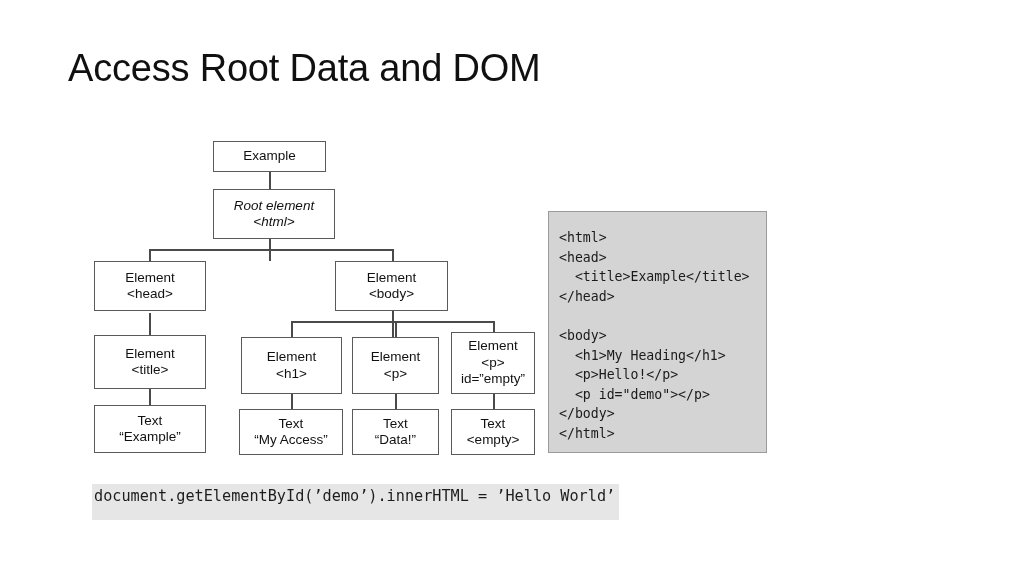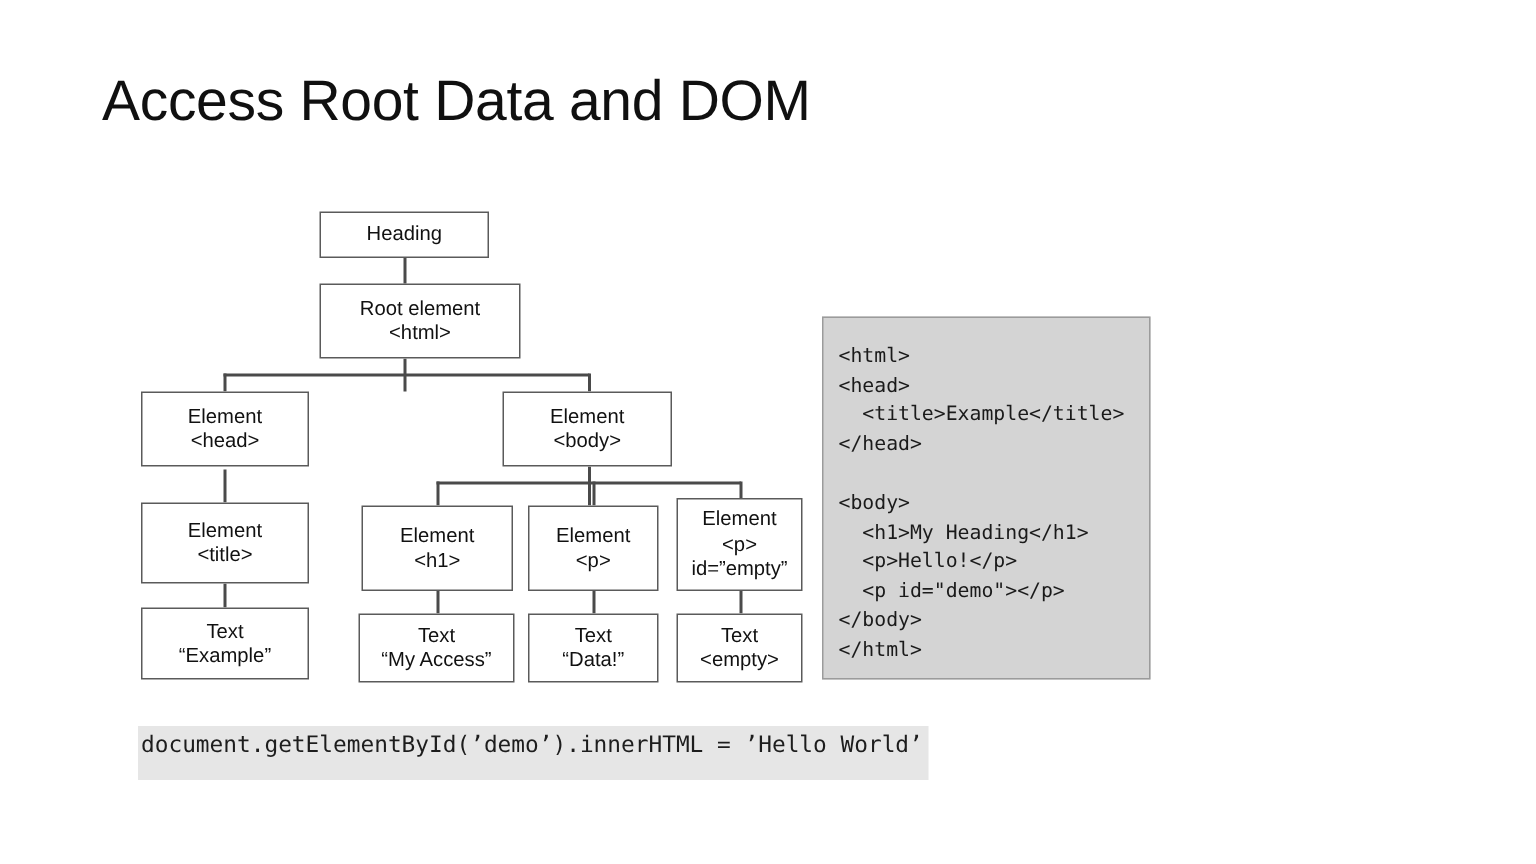--- a/index.html
+++ b/index.html
@@ -135,24 +135,24 @@
     <div class="edge h" style="left:291px; top:321px; width:203px;"></div>
     <div class="edge v" style="left:291px; top:321px; height:16px;"></div>
     <div class="edge v" style="left:395px; top:321px; height:16px;"></div>
     <div class="edge v" style="left:493px; top:321px; height:12px;"></div>
 
     <div class="edge v" style="left:291px; top:394px; height:15px;"></div>
     <div class="edge v" style="left:395px; top:394px; height:15px;"></div>
     <div class="edge v" style="left:493px; top:394px; height:15px;"></div>
 
     <div class="node" style="left:213px; top:141px; width:113px; height:31px;">
-      <span class="l1">Heading</span>
-    </div>
-
-    <div class="node" style="left:213px; top:189px; width:134px; height:50px;">
+      <span class="l1">Example</span>
+    </div>
+
+    <div class="node" style="left:213px; top:189px; width:122px; height:50px;font-style:italic;">
       <span class="l1">Root element</span>
       <span class="l2">&lt;html&gt;</span>
     </div>
 
     <div class="node" style="left:94px; top:261px; width:112px; height:50px;">
       <span class="l1">Element</span>
       <span class="l2">&lt;head&gt;</span>
     </div>
 
     <div class="node" style="left:335px; top:261px; width:113px; height:50px;">

